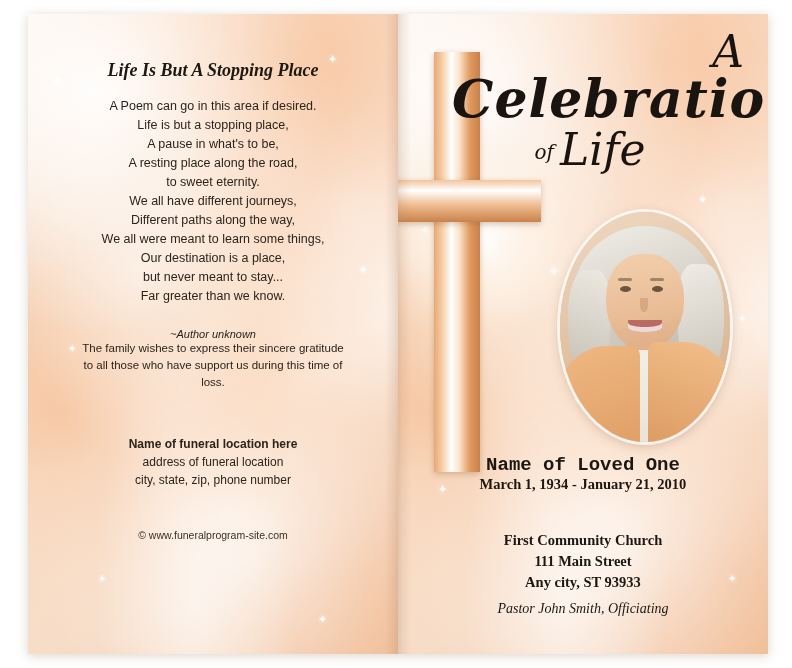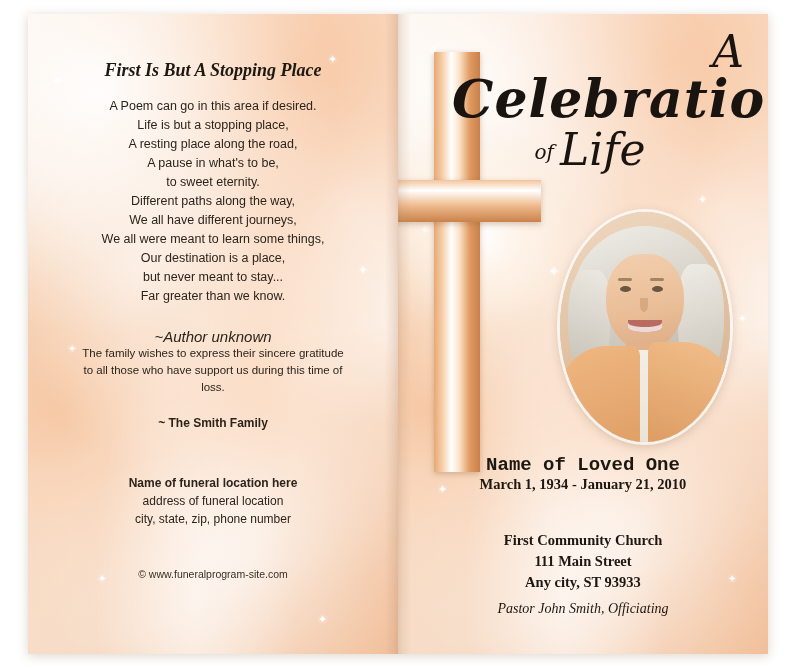--- a/index.html
+++ b/index.html
@@ -104,21 +104,21 @@
     color: #1d1812;
     margin: 0 0 16px 0;
   }
   .poem-line {
     font-size: 12.5px;
     line-height: 19px;
     color: #2c241b;
   }
   .poem-author {
     margin-top: 22px;
-    font-size: 15px;
+    font-size: 11px;
     font-style: italic;
     color: #2c241b;
   }
   .ack-title {
     font-family: "Liberation Serif", serif;
     font-weight: bold;
     font-style: italic;
     font-size: 17px;
     margin: 46px 0 14px 0;
     color: #1d1812;
@@ -397,40 +397,39 @@
 
     <span class="sparkle" style="left:24px;top:60px;font-size:13px;">✦</span>
     <span class="sparkle" style="left:300px;top:40px;font-size:11px;">✦</span>
     <span class="sparkle" style="left:40px;top:330px;font-size:10px;">✦</span>
     <span class="sparkle" style="left:330px;top:250px;font-size:12px;">✦</span>
     <span class="sparkle" style="left:70px;top:560px;font-size:10px;">✦</span>
     <span class="sparkle" style="left:290px;top:600px;font-size:11px;">✦</span>
 
     <div class="left-content">
 
-      <h1 class="poem-title">First Is But A Stopping Place</h1>
+      <h1 class="poem-title">Life Is But A Stopping Place</h1>
 
       <div>
         <div class="poem-line">A Poem can go in this area if desired.</div>
         <div class="poem-line">Life is but a stopping place,</div>
+        <div class="poem-line">A pause in what's to be,</div>
         <div class="poem-line">A resting place along the road,</div>
-        <div class="poem-line">A pause in what's to be,</div>
         <div class="poem-line">to sweet eternity.</div>
+        <div class="poem-line">We all have different journeys,</div>
         <div class="poem-line">Different paths along the way,</div>
-        <div class="poem-line">We all have different journeys,</div>
         <div class="poem-line">We all were meant to learn some things,</div>
         <div class="poem-line">Our destination is a place,</div>
         <div class="poem-line">but never meant to stay...</div>
         <div class="poem-line">Far greater than we know.</div>
       </div>
 
       <div class="poem-author">~Author unknown</div>
 
       <div class="ack-body">The family wishes to express their sincere gratitude to all those who have support us during this time of loss.</div>
-      <div class="ack-family">~ The Smith Family</div>
 
       <div class="venue">
         <div class="venue-name">Name of funeral location here</div>
         <div>address of funeral location</div>
         <div>city, state, zip, phone number</div>
       </div>
 
       <div class="site-credit">© www.funeralprogram-site.com</div>
     </div>
   </div>

